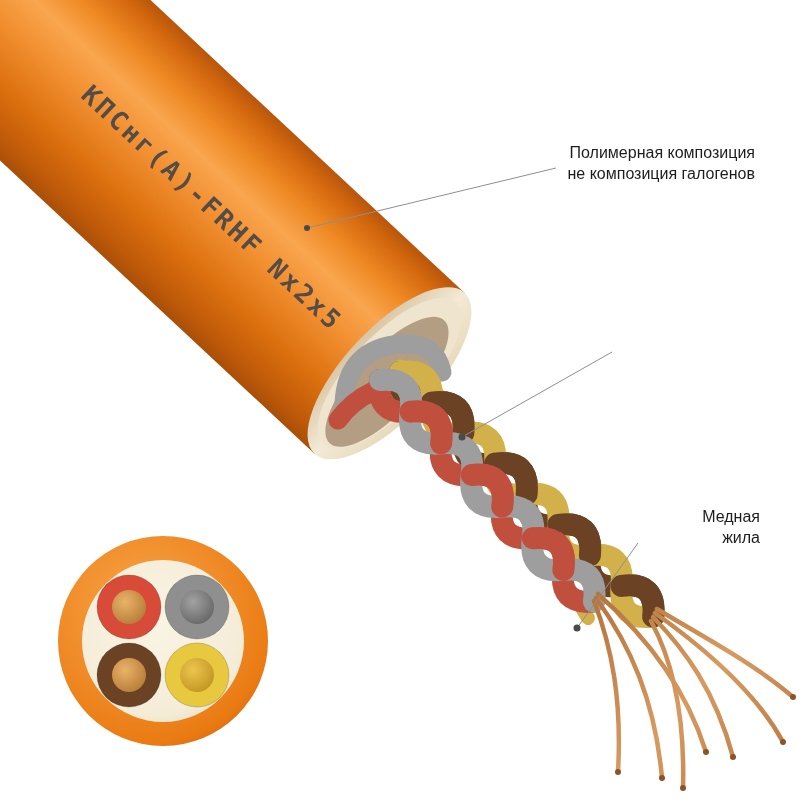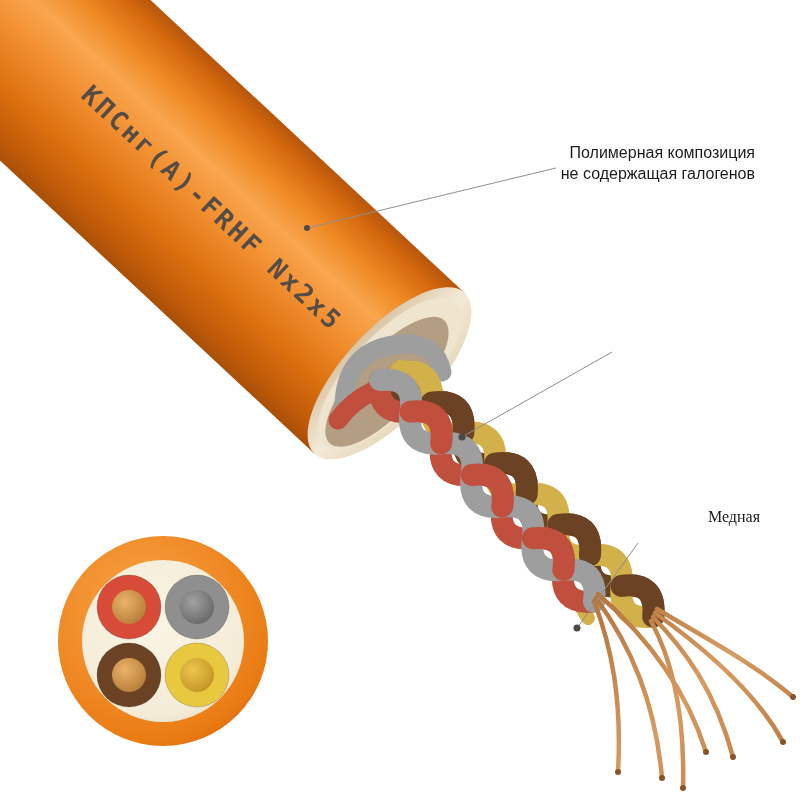--- a/index.html
+++ b/index.html
@@ -15,21 +15,21 @@
     position:absolute;
     text-align:right;
     font-size:16px;
     line-height:21px;
     color:#1d1d1d;
     font-family:"Liberation Sans", sans-serif;
   }
   .callout .cl{white-space:nowrap;}
   #callout-sheath{top:142px;right:45px;}
   #callout-insulation{top:315px;right:40px;}
-  #callout-conductor{top:506px;right:40px;font-family:Liberation Serif, serif;}
+  #callout-conductor{top:506px;right:40px;}
   .marking{
     font-family:"DejaVu Sans Mono", monospace;
     font-weight:bold;
     opacity:.92;
   }
 </style>
 </head>
 <body>
 
 <div class="stage">
@@ -152,21 +152,22 @@
       <circle cx="129" cy="675" r="32" fill="#6B4223" stroke="rgba(0,0,0,0.18)" stroke-width="1"></circle>
       <circle cx="129" cy="675" r="17" fill="url(#coreCopper)"></circle>
 
       <circle cx="197" cy="675" r="32" fill="#E7C83E" stroke="rgba(0,0,0,0.18)" stroke-width="1"></circle>
       <circle cx="197" cy="675" r="17" fill="url(#coreGold)"></circle>
     </g>
   </svg>
 
   <div class="callout" id="callout-sheath">
     <div class="cl">Полимерная композиция</div>
-    <div class="cl">не содержащая галогенов</div>
+    <div class="cl">не композиция галогенов</div>
   </div>
 
 
   <div class="callout" id="callout-conductor">
     <div class="cl">Медная</div>
+    <div class="cl">жила</div>
   </div>
 
 </div>
 
 </body></html>

